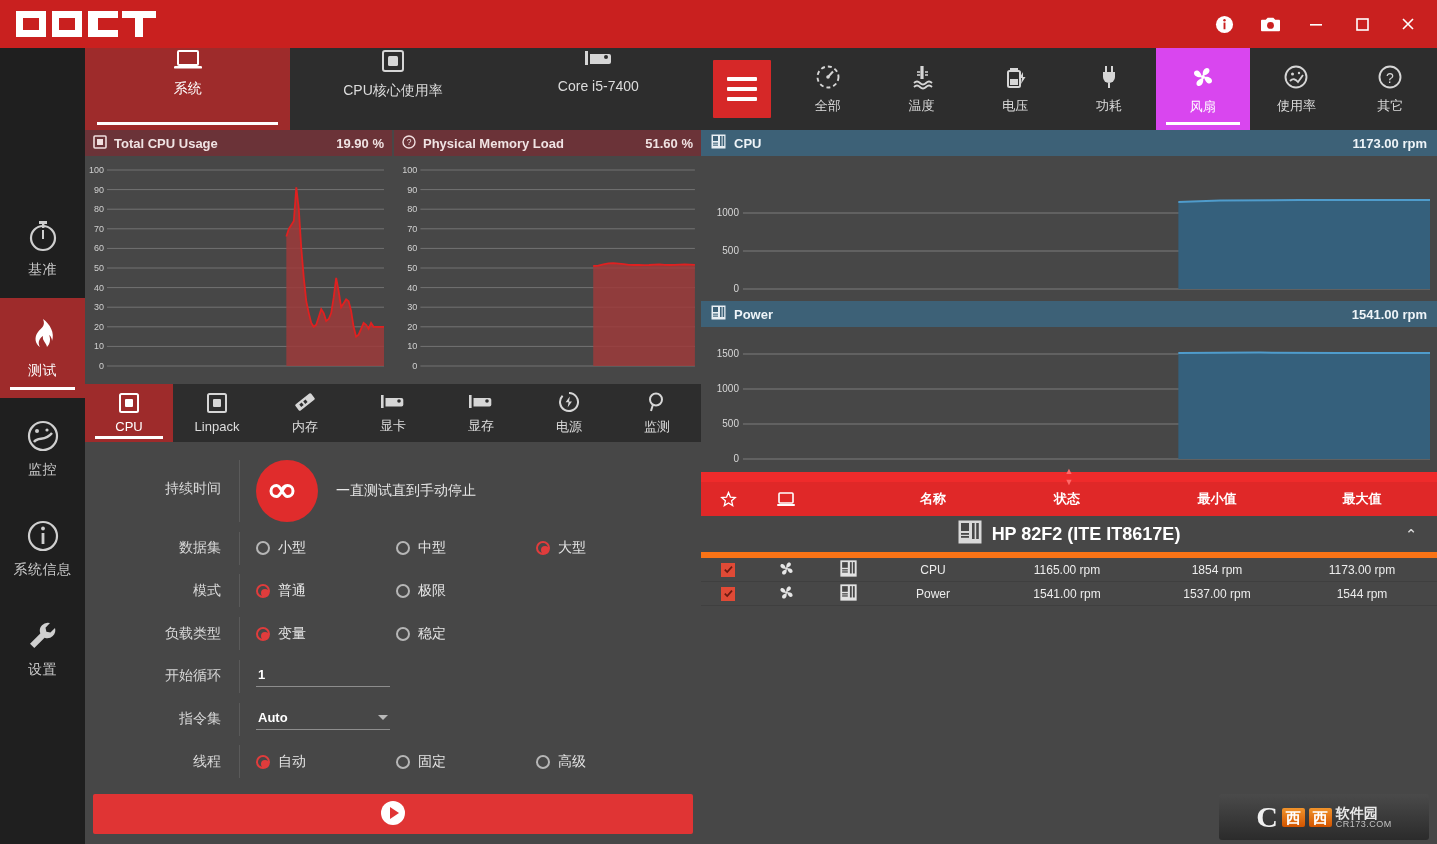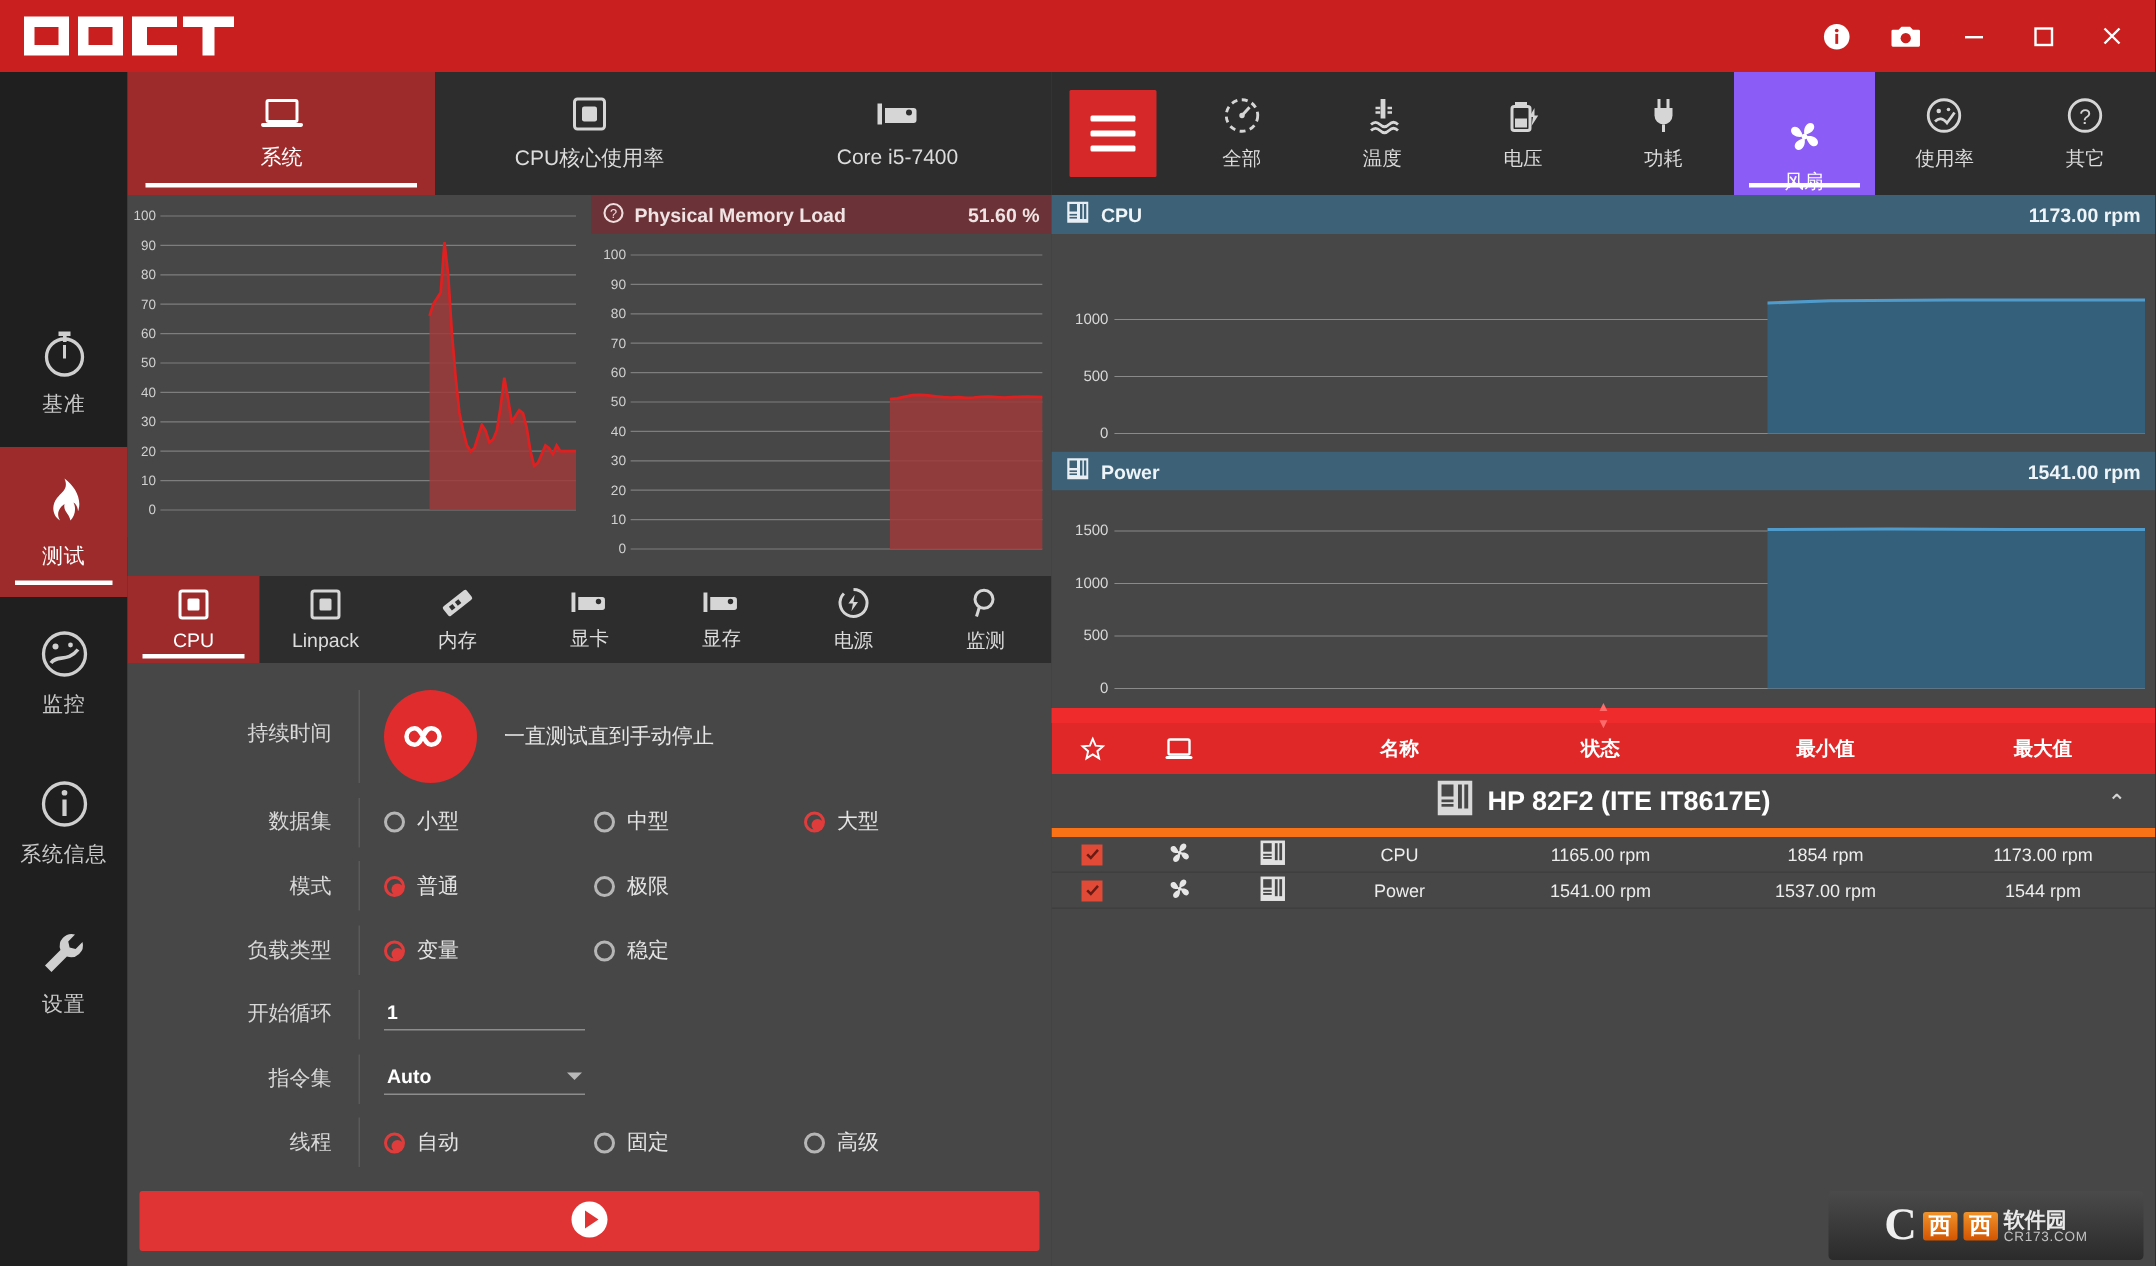--- a/index.html
+++ b/index.html
@@ -46,21 +46,21 @@
     height: 3px; background: #fff;
   }
   .rail-item .lbl { font-size: 14px; letter-spacing: 0.5px; }
   .rail-item svg { display: block; }
 
   
   .center { width: 616px; flex: 0 0 616px; background: #474747; display: flex; flex-direction: column; min-height: 0; }
 
   .sys-tabs { height: 82px; flex: 0 0 82px; display: flex; background: #2d2d2d; }
   .sys-tab {
-    flex: 1 1 0; display: flex; flex-direction: column; align-items: center; justify-content: center;
+    flex: 1 1 0; display: flex; flex-direction: column; align-items: center; 
     gap: 5px; cursor: pointer; position: relative; color: #dcdcdc; font-size: 14px;
   }
   .sys-tab.active { background: #9e2b2b; color: #fff; }
   .sys-tab.active::after {
     content:""; position:absolute; left:12px; right:12px; bottom:5px; height:3px; background:#fff;
   }
 
   .meters { display: flex; flex: 0 0 auto; }
   .meter { flex: 1 1 0; display: flex; flex-direction: column; min-width: 0; }
   .meter + .meter { border-left: 2px solid #474747; }
@@ -136,21 +136,21 @@
   .hamburger {
     width: 58px; flex: 0 0 58px; margin: 12px 10px 12px 12px; background: #d62828;
     display: flex; flex-direction: column; align-items: center; justify-content: center; gap: 6px;
     cursor: pointer; border-radius: 1px;
   }
   .hamburger span { display:block; width: 30px; height: 4px; background: #fff; border-radius:1px; }
   .sensor-tab {
     flex: 1 1 0; display: flex; flex-direction: column; align-items: center; justify-content: center;
     gap: 4px; cursor: pointer; position: relative; color: #dcdcdc; font-size: 13px;
   }
-  .sensor-tab.active { background: #8b5cf6; color: #fff; justify-content: flex-end; }
+  .sensor-tab.active { background: #d946ef; color: #fff; }
   .sensor-tab.active::after {
     content:""; position:absolute; left:10px; right:10px; bottom:5px; height:3px; background:#fff;
   }
 
   .graph-block { display: flex; flex-direction: column; }
   .graph-head {
     height: 26px; background: #3d6177; display: flex; align-items: center; padding: 0 10px; gap: 8px;
     font-size: 13px; color: #eef4f8;
   }
   .graph-head .g-name { flex: 1 1 auto; font-weight: bold; }
@@ -341,20 +341,30 @@
                 <circle cx="23" cy="9" r="2" fill="#2d2d2d"></circle>
               </svg>
           </span>
           <span>Core i5-7400</span>
         </div>
       </div>
 
       <div class="meters">
 
         <div class="meter">
+          <div class="meter-head">
+            <span>
+              <svg width="14" height="14" viewBox="0 0 14 14">
+                  <rect x="1" y="1" width="12" height="12" rx="1" fill="none" stroke="#f0dede" stroke-width="1.6"></rect>
+                  <rect x="4" y="4" width="6" height="6" fill="#f0dede"></rect>
+                </svg>
+            </span>
+            <span class="m-name">Total CPU Usage</span>
+            <span class="m-val">19.90 %</span>
+          </div>
           <div class="meter-chart">
             <svg viewBox="0 0 308 228" preserveAspectRatio="none">
               <g stroke="#7e7e7e" stroke-width="0.8">
                 <line x1="22" y1="14" x2="300" y2="14"></line>
                   <line x1="22" y1="33.6" x2="300" y2="33.6"></line>
                 <line x1="22" y1="53.2" x2="300" y2="53.2"></line>
                   <line x1="22" y1="72.8" x2="300" y2="72.8"></line>
                 <line x1="22" y1="92.4" x2="300" y2="92.4"></line>
                   <line x1="22" y1="112" x2="300" y2="112"></line>
                 <line x1="22" y1="131.6" x2="300" y2="131.6"></line>

